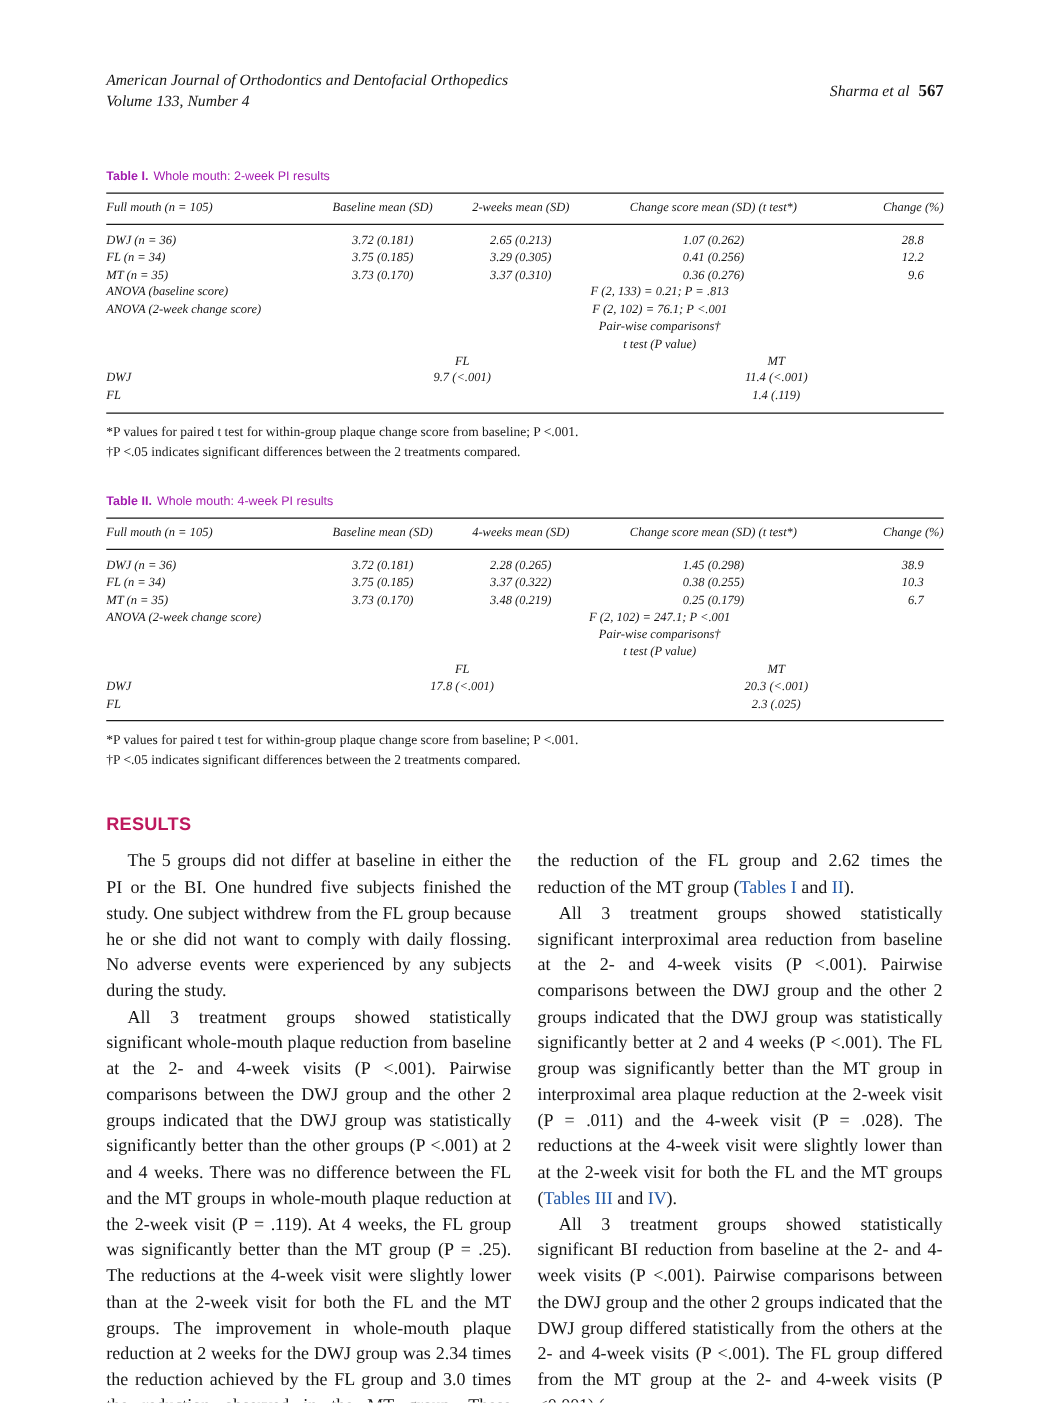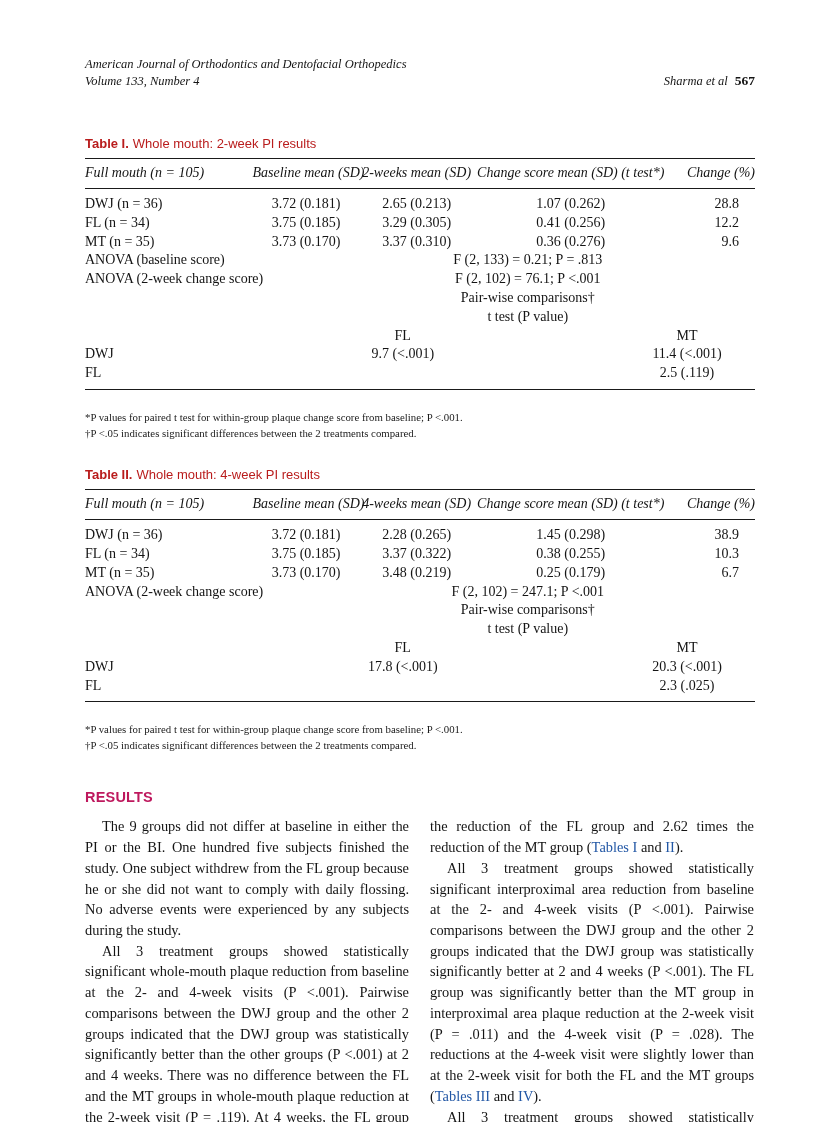--- a/index.html
+++ b/index.html
@@ -5,41 +5,41 @@
   html,body { margin:0; padding:0; }
   body {
     width:838px; height:1122px;
     background:#ffffff; color:#141414;
     font-family:"Liberation Serif", serif;
     overflow:hidden;
   }
   .page { padding:56px 83px 30px 85px; box-sizing:border-box; }
 
   
-  .page-header { display:flex; justify-content:space-between; align-items:flex-end;
+  .page-header { display:flex; justify-content:space-between; align-items:center;
     font-style:italic; font-size:12.5px; line-height:1.35; margin-bottom:46px; }
   .ph-right { white-space:nowrap; }
   .pageno { font-style:normal; font-weight:bold; font-size:13.5px; margin-left:7px; }
 
   
   .table-block { margin-bottom:26px; }
-  .tbl-title { font-family:"Liberation Sans", sans-serif; font-size:13px; margin:0 0 7px 0; color:#b91c1c; }
+  .tbl-title { font-family:"Liberation Sans", sans-serif; font-size:10px; margin:0 0 7px 0; color:#a21caf; }
   .tbl-label { font-weight:bold; margin-right:4px; }
   .tbl { border-top:1.5px solid #1a1a1a; border-bottom:1.5px solid #1a1a1a;
-    font-size:14px; padding-bottom:6px; }
-  .trow { display:grid; grid-template-columns:25% 16% 17% 29% 13%; padding:1.4px 0; align-items:baseline; }
+    font-size:10px; padding-bottom:6px; }
+  .trow { display:grid; grid-template-columns:25% 16% 17% 29% 13%; padding:1.4px 0; align-items:baseline;font-style:italic; }
   .trow.thead { font-style:italic; border-bottom:1.2px solid #1a1a1a; padding:6px 0 7px 0; margin-bottom:6px; }
   .trow.anova { grid-template-columns:25% 75%;gap:24px; }
-  .trow.pair  { grid-template-columns:25% 35% 40%;gap:33px; }
+  .trow.pair  { grid-template-columns:25% 35% 40%; }
   .c  { white-space:nowrap; }
   .cl { text-align:left; }
   .cc { text-align:center; }
   .cr { text-align:right; }
   .pad-r { padding-right:16px; }
-  .footnotes { margin-top:19px; font-size:10.8px; line-height:1.5; color:#1a1a1a; }
+  .footnotes { margin-top:7px; font-size:10.8px; line-height:1.5; color:#1a1a1a; }
 
   
   .results { margin-top:36px; }
   .results h2 { font-family:"Liberation Sans", sans-serif; font-size:14.5px; margin:0 0 11px 0;
     letter-spacing:.2px; color:#be185d; }
   .cols { display:flex; gap:21px; }
   .col { width:324px; text-align:justify; font-size:14.4px; line-height:1.44;
     hyphens:auto; -webkit-hyphens:auto; }
   .para { margin:0; }
   .para.indent { text-indent:17px; }
@@ -115,21 +115,21 @@
         <div class="c cc">MT</div>
       </div>
       <div class="trow pair">
         <div class="c cl">DWJ</div>
         <div class="c cc">9.7 (&lt;.001)</div>
         <div class="c cc">11.4 (&lt;.001)</div>
       </div>
       <div class="trow pair">
         <div class="c cl">FL</div>
         <div class="c cc"></div>
-        <div class="c cc">2.5 (.119)</div>
+        <div class="c cc">1.4 (.119)</div>
       </div>
     </div>
     <div class="footnotes">
       <div>*P values for paired t test for within-group plaque change score from baseline; P &lt;.001.</div>
       <div>†P &lt;.05 indicates significant differences between the 2 treatments compared.</div>
     </div>
   </section>
 
   <section class="table-block">
     <div class="tbl-title">
@@ -195,21 +195,21 @@
     <div class="footnotes">
       <div>*P values for paired t test for within-group plaque change score from baseline; P &lt;.001.</div>
       <div>†P &lt;.05 indicates significant differences between the 2 treatments compared.</div>
     </div>
   </section>
 
   <section class="results">
     <h2>RESULTS</h2>
     <div class="cols">
       <div class="col">
-        <p class="para indent"><span>The 9 groups did not differ at baseline in either the PI or the BI. One hundred five subjects finished the study. One subject withdrew from the FL group because he or she did not want to comply with daily flossing. No adverse events were experienced by any subjects during the study.</span></p>
+        <p class="para indent"><span>The 5 groups did not differ at baseline in either the PI or the BI. One hundred five subjects finished the study. One subject withdrew from the FL group because he or she did not want to comply with daily flossing. No adverse events were experienced by any subjects during the study.</span></p>
         <p class="para indent"><span>All 3 treatment groups showed statistically significant whole-mouth plaque reduction from baseline at the 2- and 4-week visits (P &lt;.001). Pairwise comparisons between the DWJ group and the other 2 groups indicated that the DWJ group was statistically significantly better than the other groups (P &lt;.001) at 2 and 4 weeks. There was no difference between the FL and the MT groups in whole-mouth plaque reduction at the 2-week visit (P = .119). At 4 weeks, the FL group was significantly better than the MT group (P = .25). The reductions at the 4-week visit were slightly lower than at the 2-week visit for both the FL and the MT groups. The improvement in whole-mouth plaque reduction at 2 weeks for the DWJ group was 2.34 times the reduction achieved by the FL group and 3.0 times the reduction observed in the MT group. These reductions were greater at the 4-week visit, with the DWJ group exhibiting 3.76 times</span></p>
       </div>
       <div class="col">
         <p class="para"><span>the reduction of the FL group and 2.62 times the reduction of the MT group (</span><span class="ref-link">Tables I</span><span> and </span><span class="ref-link">II</span><span>).</span></p>
         <p class="para indent"><span>All 3 treatment groups showed statistically significant interproximal area reduction from baseline at the 2- and 4-week visits (P &lt;.001). Pairwise comparisons between the DWJ group and the other 2 groups indicated that the DWJ group was statistically significantly better at 2 and 4 weeks (P &lt;.001). The FL group was significantly better than the MT group in interproximal area plaque reduction at the 2-week visit (P = .011) and the 4-week visit (P = .028). The reductions at the 4-week visit were slightly lower than at the 2-week visit for both the FL and the MT groups (</span><span class="ref-link">Tables III</span><span> and </span><span class="ref-link">IV</span><span>).</span></p>
         <p class="para indent"><span>All 3 treatment groups showed statistically significant BI reduction from baseline at the 2- and 4-week visits (P &lt;.001). Pairwise comparisons between the DWJ group and the other 2 groups indicated that the DWJ group differed statistically from the others at the 2- and 4-week visits (P &lt;.001). The FL group differed from the MT group at the 2- and 4-week visits (P &lt;0.001) (</span></p>
 
       </div>
     </div>
   </section>

